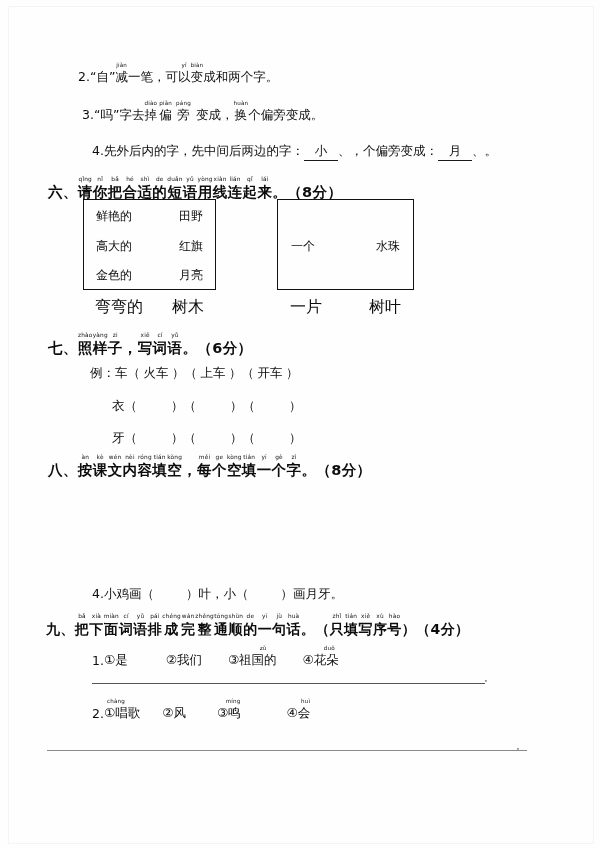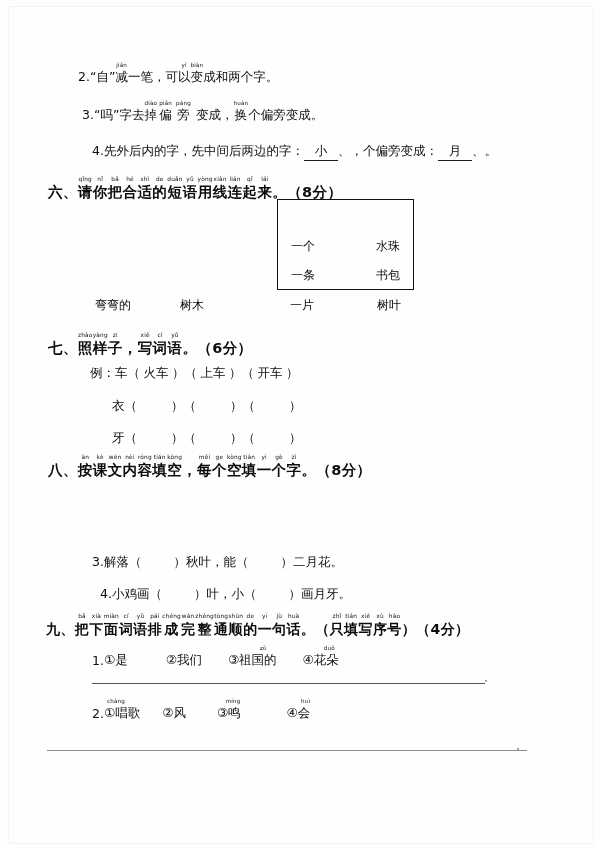--- a/index.html
+++ b/index.html
@@ -93,21 +93,21 @@
     display: flex;
     justify-content: space-between;
     box-sizing: border-box;
     font-size: 12px;
     white-space: nowrap;
   }
   .match-outside {
     position: absolute;
     display: flex;
     justify-content: space-between;
-    font-size: 12px;
+    font-size: 16px;
     white-space: nowrap;
     font-family: Liberation Mono, monospace;
   }
 
   
   .answer-rule {
     position: absolute;
     height: 0;
     border-top: 1.1px solid #555;
   }
@@ -135,34 +135,44 @@
   </div>
 
   <div class="q" style="left:92px; top:143px;">
     <span>4.</span><span>先外后内的字，先中间后两边的字：</span><span class="blank-u" style="width:34px;">小</span><span>、，个偏旁变成：</span><span class="blank-u" style="width:34px;">月</span><span>、。</span>
   </div>
 
   <div class="sec-head" style="left:48px; top:176px;">
     <span class="ruby nopy"><span class="py">.</span><span class="base">六、</span></span><span class="ruby"><span class="py">qǐng</span><span class="base">请</span></span><span class="ruby"><span class="py">nǐ</span><span class="base">你</span></span><span class="ruby"><span class="py">bǎ</span><span class="base">把</span></span><span class="ruby"><span class="py">hé</span><span class="base">合</span></span><span class="ruby"><span class="py">shì</span><span class="base">适</span></span><span class="ruby"><span class="py">de</span><span class="base">的</span></span><span class="ruby"><span class="py">duǎn</span><span class="base">短</span></span><span class="ruby"><span class="py">yǔ</span><span class="base">语</span></span><span class="ruby"><span class="py">yòng</span><span class="base">用</span></span><span class="ruby"><span class="py">xiàn</span><span class="base">线</span></span><span class="ruby"><span class="py">lián</span><span class="base">连</span></span><span class="ruby"><span class="py">qǐ</span><span class="base">起</span></span><span class="ruby"><span class="py">lái</span><span class="base">来</span></span><span class="ruby nopy"><span class="py">.</span><span class="base">。（8分）</span></span>
   </div>
 
+  <div class="match-box" style="left:83px; top:199px; width:133px; height:91px;">
+    <div class="match-row" style="top:8px; padding:0 12px;">
+      <span>鲜艳的</span>
+      <span>田野</span>
+    </div>
+    <div class="match-row" style="top:38px; padding:0 12px;">
+      <span>高大的</span>
+      <span>红旗</span>
+    </div>
+    <div class="match-row" style="top:67px; padding:0 12px;">
+      <span>金色的</span>
+      <span>月亮</span>
+    </div>
+  </div>
   <div class="match-outside" style="left:95px; top:297px; width:109px;">
     <span>弯弯的</span>
     <span>树木</span>
   </div>
 
   <div class="match-box" style="left:277px; top:199px; width:137px; height:91px;">
     <div class="match-row" style="top:38px; padding:0 13px;">
       <span>一个</span>
       <span>水珠</span>
     </div>
-    <div class="match-row" style="top:67px; padding:0 13px;">
-      <span>一条</span>
-      <span>书包</span>
-    </div>
   </div>
   <div class="match-outside" style="left:290px; top:297px; width:111px;">
     <span>一片</span>
     <span>树叶</span>
   </div>
 
   <div class="sec-head" style="left:48px; top:332px;">
     <span class="ruby nopy"><span class="py">.</span><span class="base">七、</span></span><span class="ruby"><span class="py">zhào</span><span class="base">照</span></span><span class="ruby"><span class="py">yàng</span><span class="base">样</span></span><span class="ruby"><span class="py">zi</span><span class="base">子</span></span><span class="ruby nopy"><span class="py">.</span><span class="base">，</span></span><span class="ruby"><span class="py">xiě</span><span class="base">写</span></span><span class="ruby"><span class="py">cí</span><span class="base">词</span></span><span class="ruby"><span class="py">yǔ</span><span class="base">语</span></span><span class="ruby nopy"><span class="py">.</span><span class="base">。（6分）</span></span>
   </div>
 
@@ -177,25 +187,22 @@
   <div class="q" style="left:112px; top:430px;">
     <span>牙</span><span class="paren">（</span><span class="blank-u" style="border-bottom:none; width:34px;"></span><span class="paren">）（</span><span class="blank-u" style="border-bottom:none; width:34px;"></span><span class="paren">）（</span><span class="blank-u" style="border-bottom:none; width:34px;"></span><span class="paren">）</span>
   </div>
 
   <div class="sec-head" style="left:48px; top:454px;">
     <span class="ruby nopy"><span class="py">.</span><span class="base">八、</span></span><span class="ruby"><span class="py">àn</span><span class="base">按</span></span><span class="ruby"><span class="py">kè</span><span class="base">课</span></span><span class="ruby"><span class="py">wén</span><span class="base">文</span></span><span class="ruby"><span class="py">nèi</span><span class="base">内</span></span><span class="ruby"><span class="py">róng</span><span class="base">容</span></span><span class="ruby"><span class="py">tián</span><span class="base">填</span></span><span class="ruby"><span class="py">kòng</span><span class="base">空</span></span><span class="ruby nopy"><span class="py">.</span><span class="base">，</span></span><span class="ruby"><span class="py">měi</span><span class="base">每</span></span><span class="ruby"><span class="py">ge</span><span class="base">个</span></span><span class="ruby"><span class="py">kòng</span><span class="base">空</span></span><span class="ruby"><span class="py">tián</span><span class="base">填</span></span><span class="ruby"><span class="py">yī</span><span class="base">一</span></span><span class="ruby"><span class="py">gè</span><span class="base">个</span></span><span class="ruby"><span class="py">zì</span><span class="base">字</span></span><span class="ruby nopy"><span class="py">.</span><span class="base">。（8分）</span></span>
   </div>
 
 
 
-  <div class="q" style="left:92px; top:554px;">
-    <span>3.</span><span>解落（</span><span class="blank-u" style="border-bottom:none; width:32px;"></span><span>）秋叶，能（</span><span class="blank-u" style="border-bottom:none; width:32px;"></span><span>）二月花。</span>
-  </div>
-
-  <div class="q" style="left:92px; top:586px;margin-left:8px;">
+
+  <div class="q" style="left:92px; top:586px;">
     <span>4.</span><span>小鸡画（</span><span class="blank-u" style="border-bottom:none; width:32px;"></span><span>）叶，小（</span><span class="blank-u" style="border-bottom:none; width:32px;"></span><span>）画月牙。</span>
   </div>
 
   <div class="sec-head" style="left:46px; top:613px; font-size:14px;">
     <span class="ruby nopy"><span class="py">.</span><span class="base">九、</span></span><span class="ruby"><span class="py">bǎ</span><span class="base">把</span></span><span class="ruby"><span class="py">xià</span><span class="base">下</span></span><span class="ruby"><span class="py">miàn</span><span class="base">面</span></span><span class="ruby"><span class="py">cí</span><span class="base">词</span></span><span class="ruby"><span class="py">yǔ</span><span class="base">语</span></span><span class="ruby"><span class="py">pái</span><span class="base">排</span></span><span class="ruby"><span class="py">chéng</span><span class="base">成</span></span><span class="ruby"><span class="py">wán</span><span class="base">完</span></span><span class="ruby"><span class="py">zhěng</span><span class="base">整</span></span><span class="ruby"><span class="py">tōng</span><span class="base">通</span></span><span class="ruby"><span class="py">shùn</span><span class="base">顺</span></span><span class="ruby"><span class="py">de</span><span class="base">的</span></span><span class="ruby"><span class="py">yī</span><span class="base">一</span></span><span class="ruby"><span class="py">jù</span><span class="base">句</span></span><span class="ruby"><span class="py">huà</span><span class="base">话</span></span><span class="ruby nopy"><span class="py">.</span><span class="base">。（</span></span><span class="ruby"><span class="py">zhǐ</span><span class="base">只</span></span><span class="ruby"><span class="py">tián</span><span class="base">填</span></span><span class="ruby"><span class="py">xiě</span><span class="base">写</span></span><span class="ruby"><span class="py">xù</span><span class="base">序</span></span><span class="ruby"><span class="py">hào</span><span class="base">号</span></span><span class="ruby nopy"><span class="py">.</span><span class="base">）（4分）</span></span>
   </div>
 
   <div class="q" style="left:92px; top:645px;">
     <span>1.</span><span class="ruby nopy"><span class="py">.</span><span class="base"><span>①</span><span>是</span></span></span><span style="display:inline-block; width:38px;"></span><span class="ruby nopy"><span class="py">.</span><span class="base"><span>②</span><span>我们</span></span></span><span style="display:inline-block; width:26px;"></span><span class="ruby"><span class="py" style="text-align:right; padding-right:10px;">zǔ</span><span class="base"><span>③</span><span>祖国的</span></span></span><span style="display:inline-block; width:26px;"></span><span class="ruby"><span class="py" style="text-align:right; padding-right:4px;">duǒ</span><span class="base"><span>④</span><span>花朵</span></span></span>
   </div>

